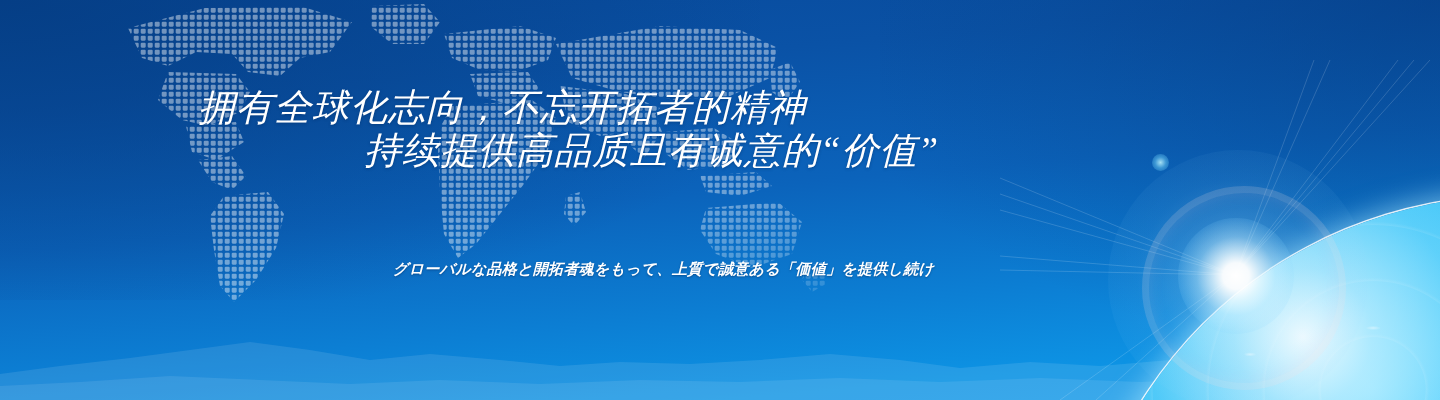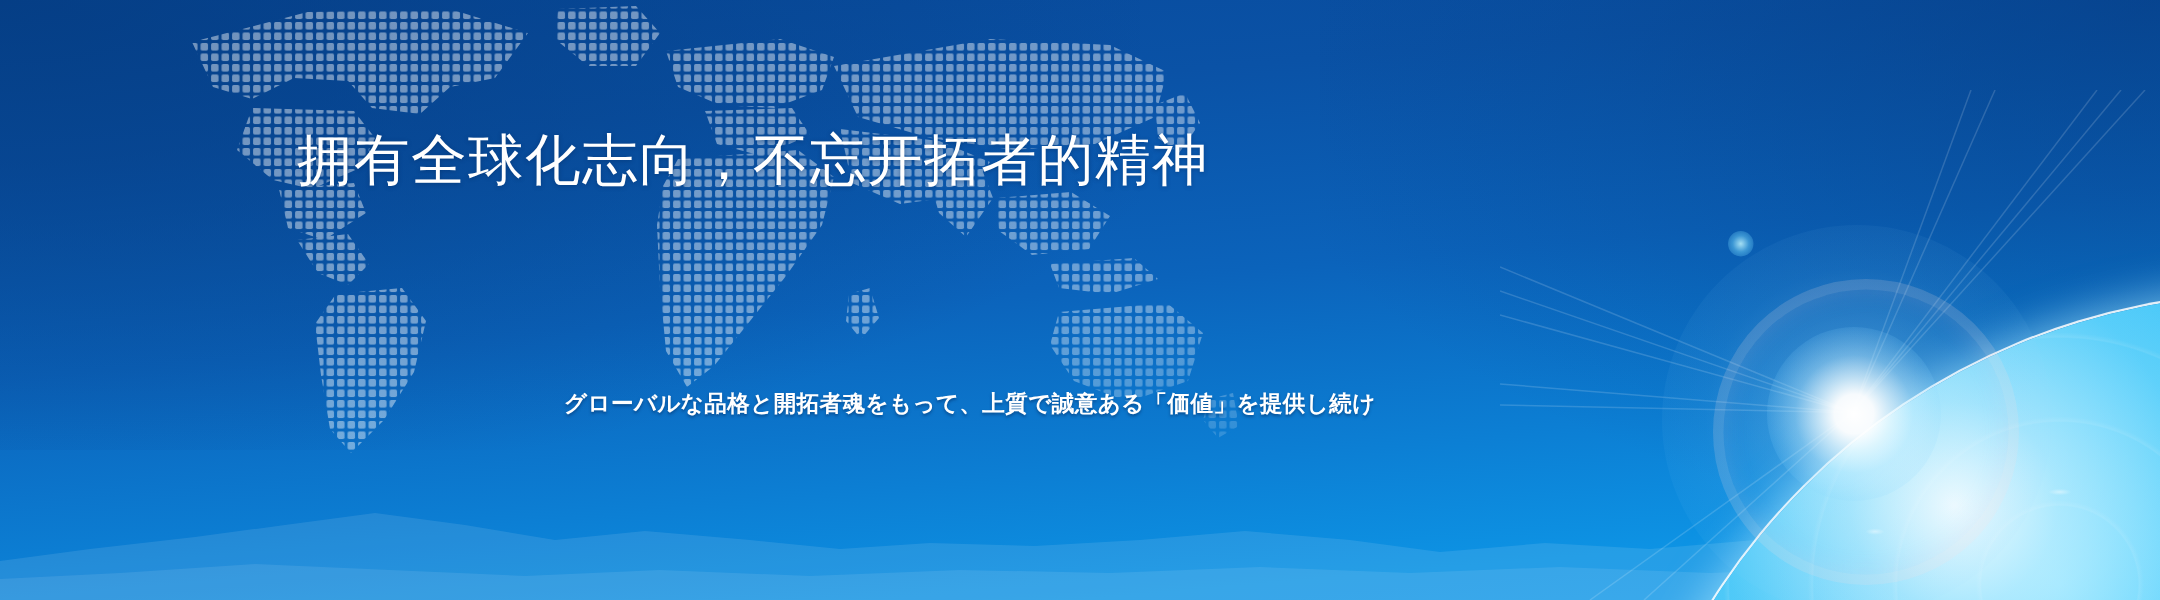--- a/index.html
+++ b/index.html
@@ -196,20 +196,21 @@
     opacity: 0.5;
   }
   .rays svg { display: block; width: 100%; height: 100%; }
 
   
   .copy {
     position: absolute;
     left: 0; top: 0;
     width: 1440px; height: 400px;
     pointer-events: none;
+    font-style: italic;
   }
   .headline {
     position: absolute;
     color: #ffffff;
     font-family: "Liberation Serif", "DejaVu Serif", serif;
     font-size: 37px;
     line-height: 1.02;
     letter-spacing: 1px;
     white-space: nowrap;
     text-shadow: 0 1px 3px rgba(2,40,92,0.45);
@@ -223,21 +224,21 @@
     top: 206px;
     color: #ffffff;
     font-family: "Liberation Mono", "DejaVu Sans Mono", monospace;
     font-size: 15px;
     letter-spacing: 0.2px;
     white-space: nowrap;
     text-shadow: 0 1px 2px rgba(2,40,92,0.45);
   }
   .subline-jp {
     position: absolute;
-    left: 376px;
+    left: 393px;
     top: 260px;
     color: #ffffff;
     font-family: "Liberation Sans", "DejaVu Sans", sans-serif;
     font-size: 15px;
     font-weight: 600;
     letter-spacing: 0.3px;
     white-space: nowrap;
     text-shadow: 0 1px 2px rgba(2,40,92,0.5);
   }
 </style>
@@ -347,16 +348,17 @@
     </svg>
   </div>
 
   <div class="sunglow"></div>
   <div class="flare-ring"></div>
   <div class="sunburst"></div>
   <div class="flare-dot"></div>
 
   <div class="copy">
     <div class="headline headline-1">拥有全球化志向，不忘开拓者的精神</div>
+    <div class="headline headline-2">持续提供高品质且有诚意的“价值”</div>
     <div class="subline-jp">グローバルな品格と開拓者魂をもって、上質で誠意ある「価値」を提供し続け</div>
   </div>
 
 </div>
 
 </body></html>

